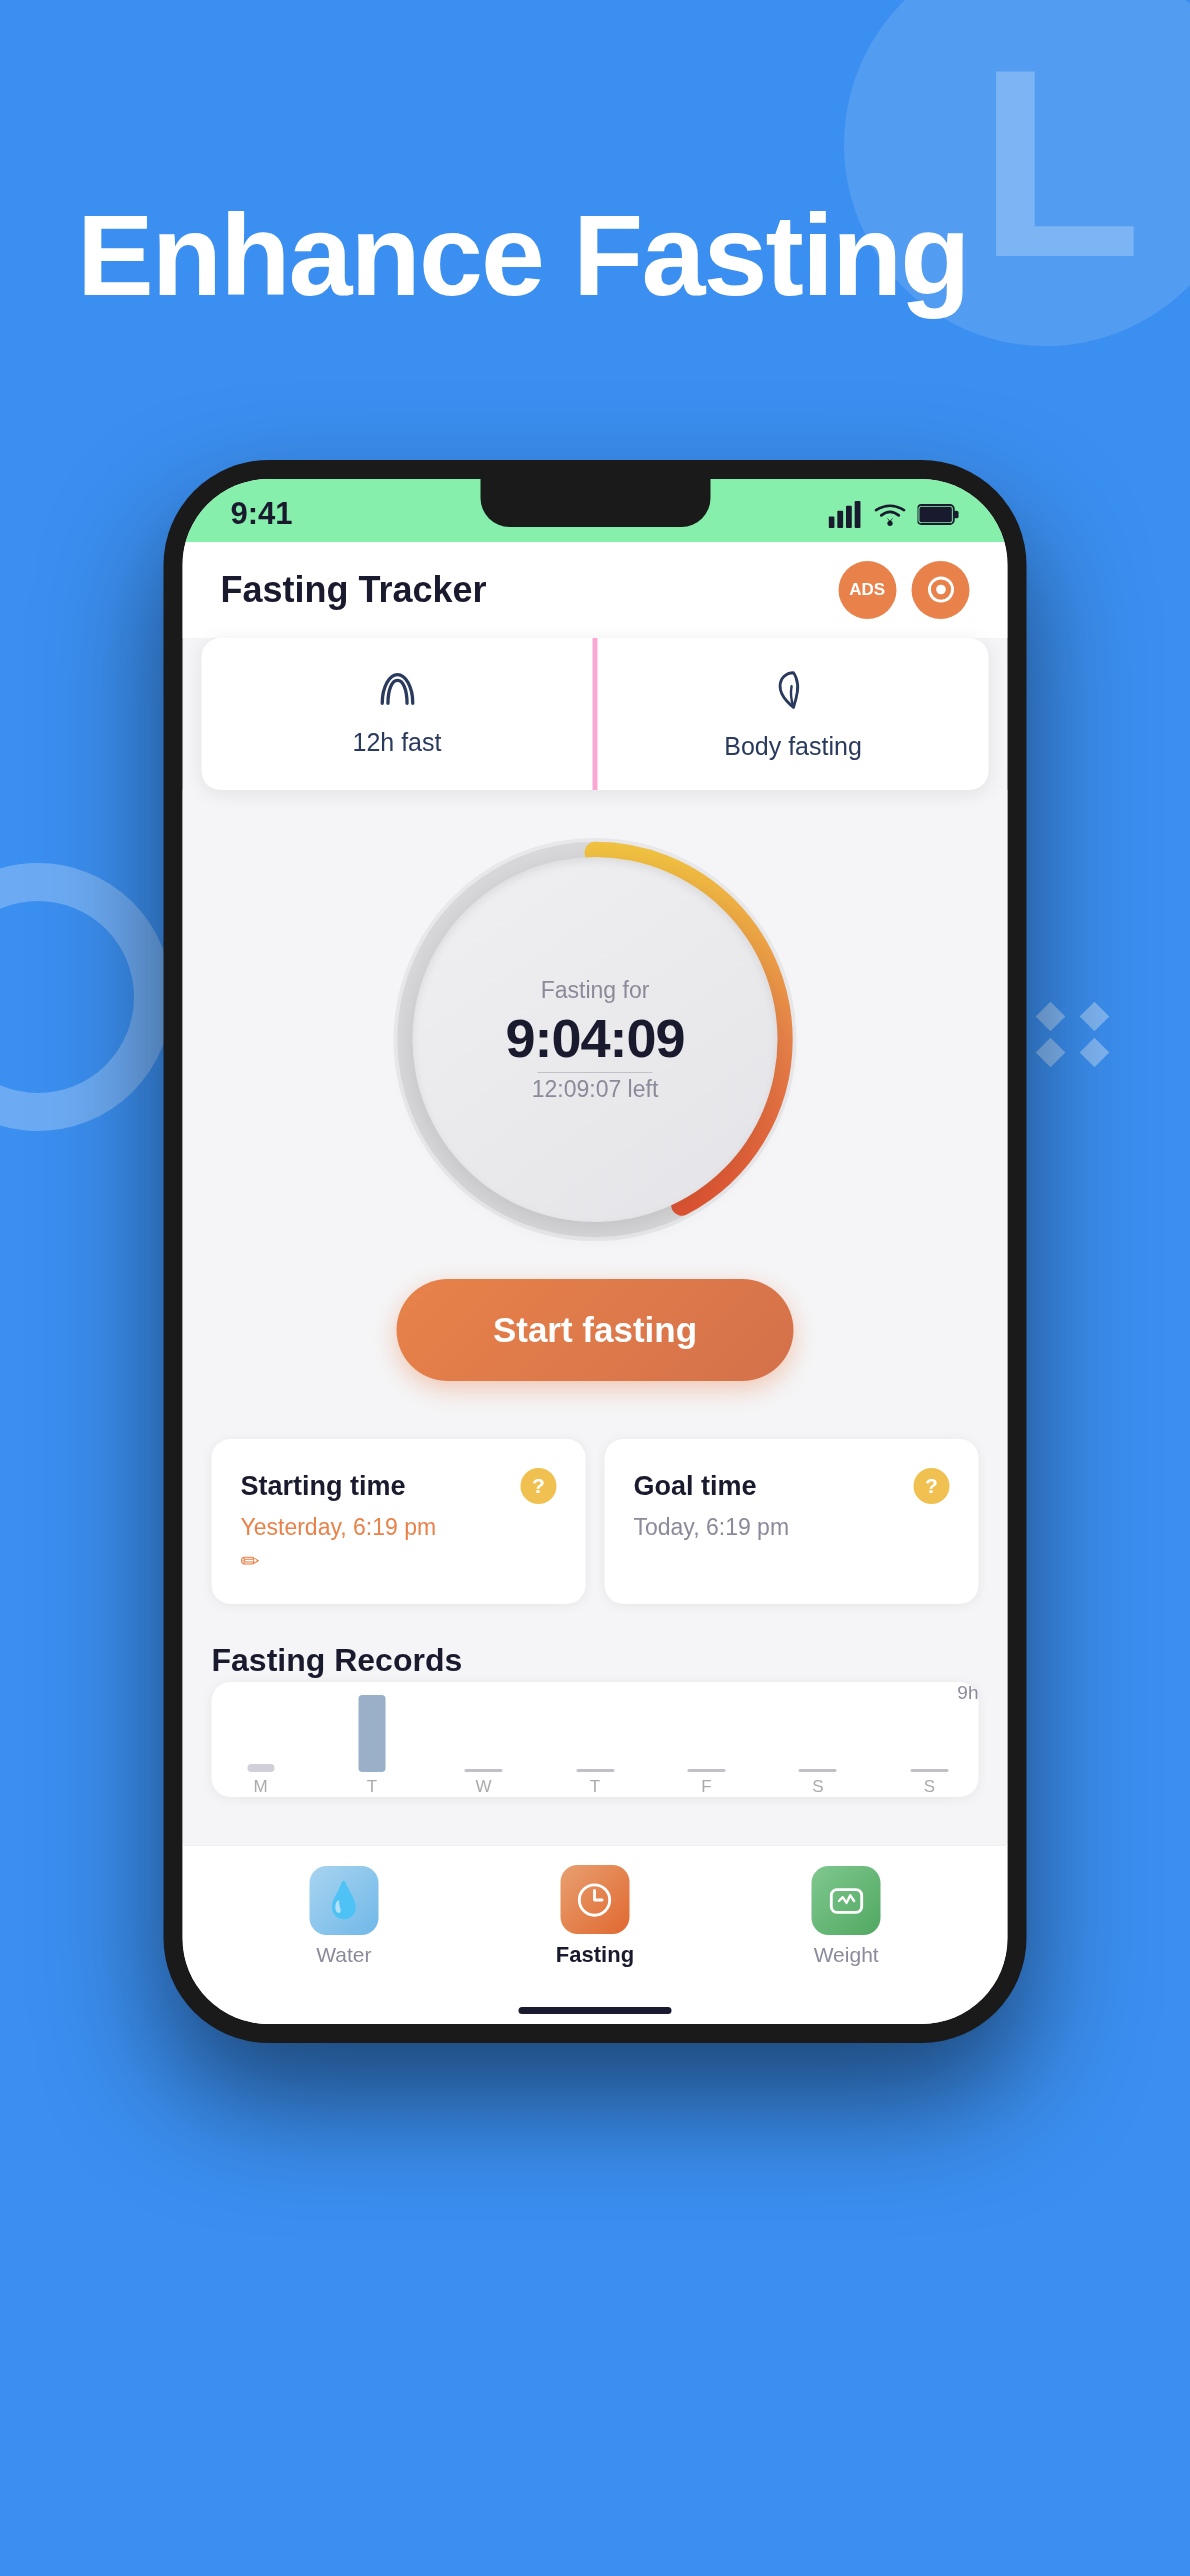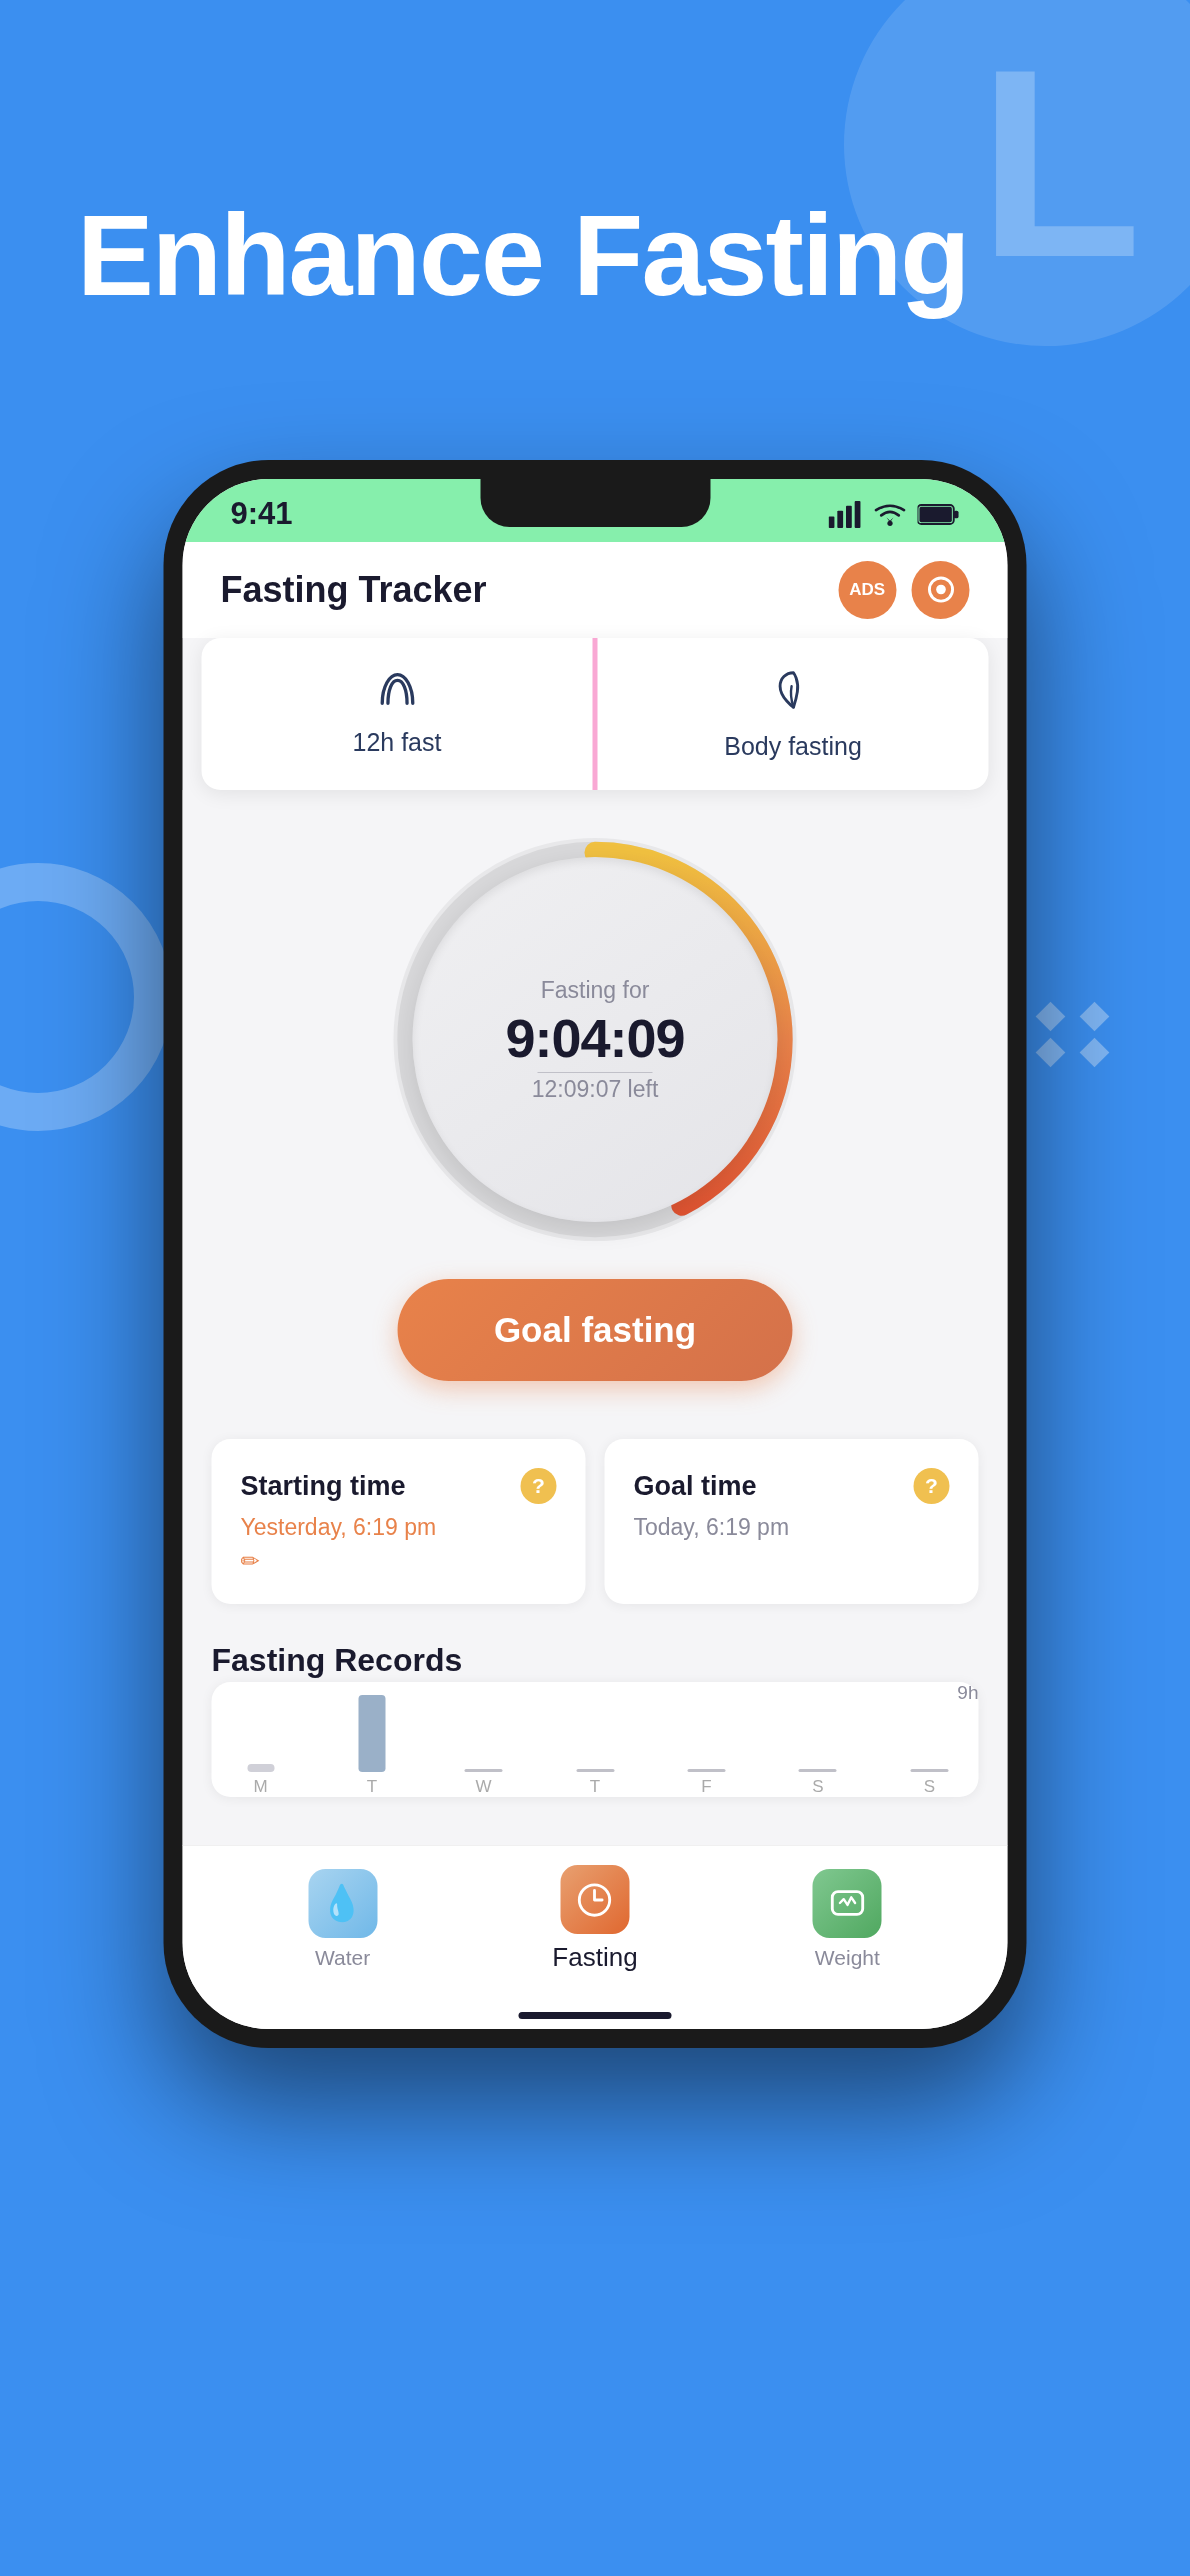--- a/index.html
+++ b/index.html
@@ -407,23 +407,23 @@
       font-size: 35px;
     }
     .nav-icon-water { background: linear-gradient(135deg, #a8d4f0, #70b8e8); }
     .nav-icon-fasting { background: linear-gradient(135deg, #e8a070, #e06830); }
     .nav-icon-weight { background: linear-gradient(135deg, #80c890, #50a860); }
     .nav-label {
       font-size: 21px;
       color: #8a8a9a;
     }
     .nav-label-active {
-      font-size: 26px;
+      font-size: 22px;
       color: #1a1a2e;
-      font-weight: 400;
+      font-weight: 700;
     }
 
     
     .home-indicator {
       background: white;
       display: flex;
       justify-content: center;
       padding: 9.6px;
     }
     .home-indicator-bar {
@@ -535,21 +535,21 @@
             </svg>
 
             <div class="timer-circle-inner">
               <span class="timer-label">Fasting for</span>
               <span class="timer-display">9:04:09</span>
               <div class="timer-separator"></div>
               <span class="timer-remaining">12:09:07 left</span>
             </div>
           </div>
 
-          <button class="start-button">Goal fasting</button>
+          <button class="start-button">Start fasting</button>
 
           <div class="time-cards">
             <div class="time-card">
               <div class="time-card-header">
                 <span class="time-card-title">Starting time</span>
                 <div class="time-card-help">
                   <span>?</span>
                 </div>
               </div>
               <div class="time-card-value">Yesterday, 6:19 pm</div>

